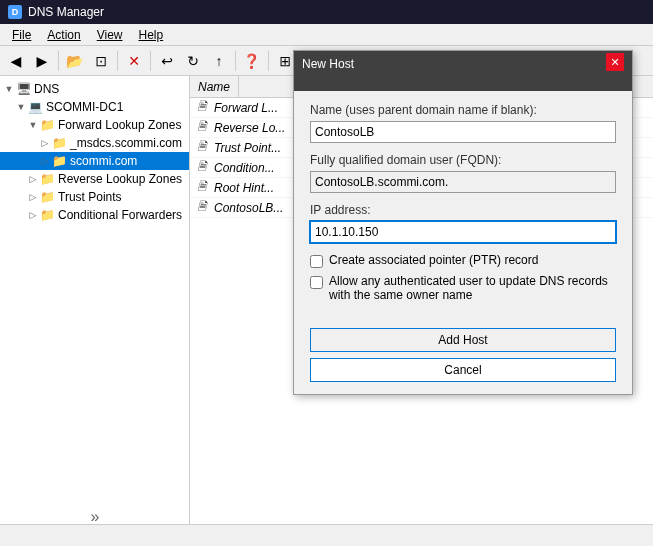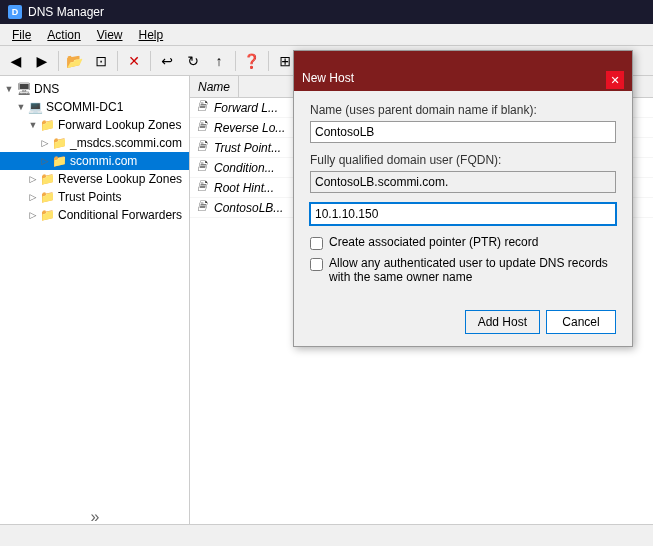--- a/index.html
+++ b/index.html
@@ -164,25 +164,25 @@
       pointer-events: none;
     }
     .dialog {
       background: #f0f0f0;
       border: 1px solid #999;
       box-shadow: 2px 2px 8px rgba(0,0,0,0.3);
       width: 340px;
       pointer-events: all;
     }
     .dialog-title-bar {
-      background: #7f1d1d;
+      background: #404040;
       color: white;
       padding: 20px 8px;
       display: flex;
-      align-items: flex-start;
+      align-items: flex-end;
       justify-content: space-between;
       height: 28px;
     }
     .dialog-title-text { font-size: 12px; }
     .dialog-close-btn {
       width: 18px; height: 18px;
       background: #e81123;
       border: none;
       color: white;
       cursor: pointer;
@@ -219,20 +219,21 @@
       margin-bottom: 6px;
       gap: 6px;
       font-size: 12px;
     }
     .dialog-checkbox-row input { margin-top: 2px; }
     .dialog-footer {
       display: flex;
       justify-content: flex-end;
       gap: 6px;
       padding: 8px 16px 12px;
+      flex-direction: column;
     }
     .dialog-btn {
       min-width: 70px;
       height: 24px;
       padding: 2px 12px;
       font-size: 12px;
       border: 1px solid #0078d7;
       background: white;
       cursor: pointer;
     }
@@ -410,20 +411,21 @@
     </div>
 
     <div class="dialog-body">
 
       <div class="dialog-label">Name (uses parent domain name if blank):</div>
       <input class="dialog-input" type="text" value="ContosoLB" style="">
 
       <div class="dialog-label">Fully qualified domain user (FQDN):</div>
       <input class="dialog-input dialog-readonly" type="text" readonly="" value="ContosoLB.scommi.com." style="">
 
+      <div class="dialog-label">IP address:</div>
       <input class="dialog-input dialog-input-active" type="text" value="10.1.10.150" style="">
 
       <div class="dialog-checkbox-row">
         <input type="checkbox" style="">
         <span>Create associated pointer (PTR) record</span>
       </div>
 
       <div class="dialog-checkbox-row">
         <input type="checkbox" style="">
         <span>Allow any authenticated user to update DNS records with the same owner name</span>

